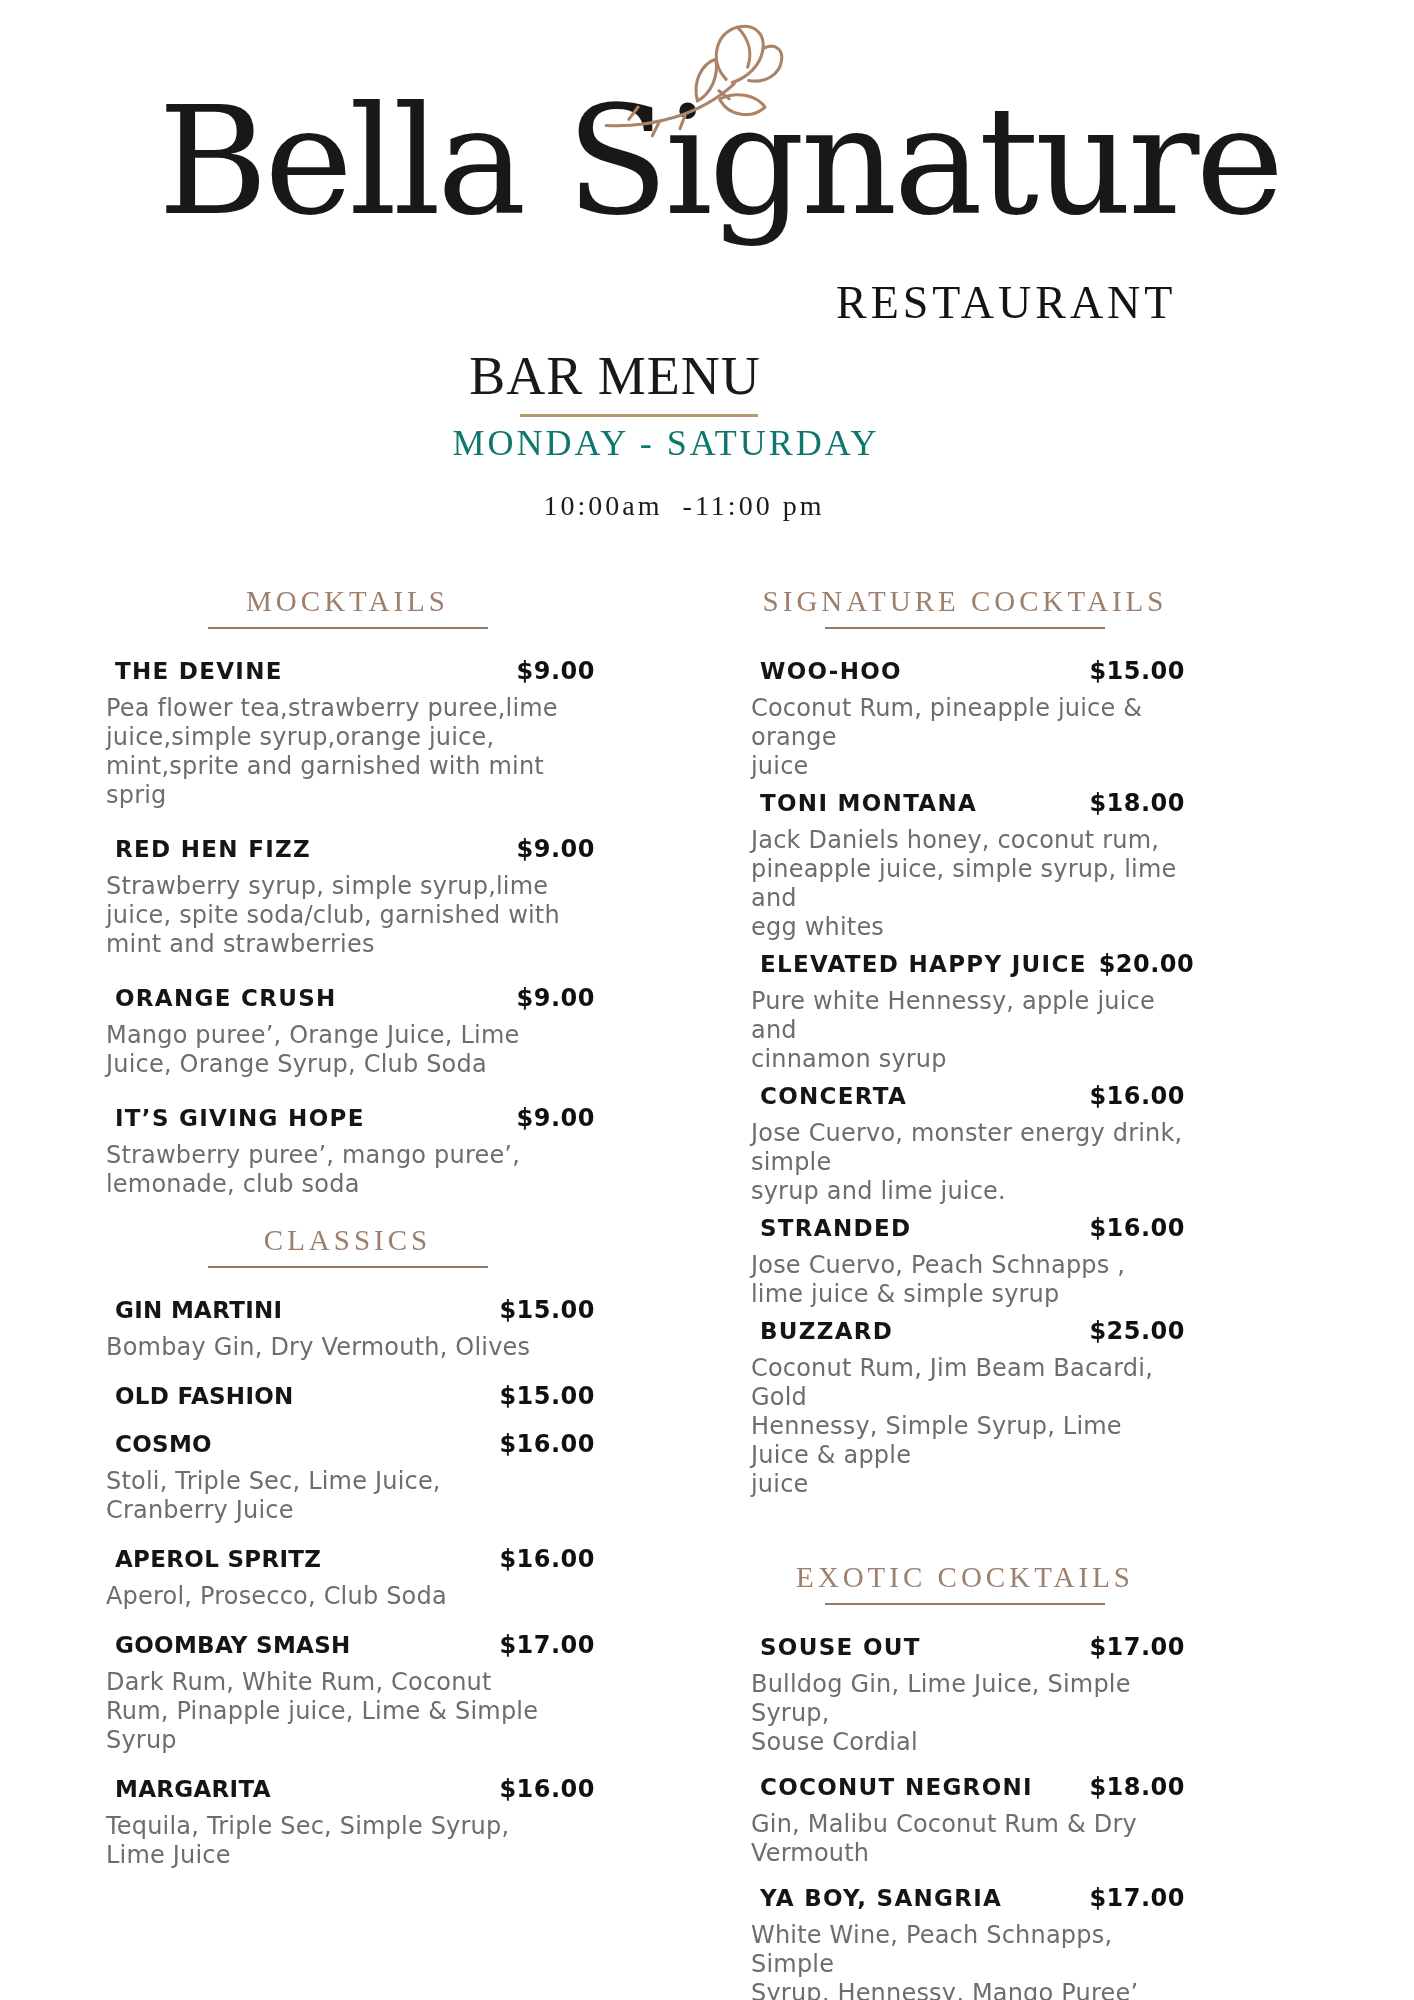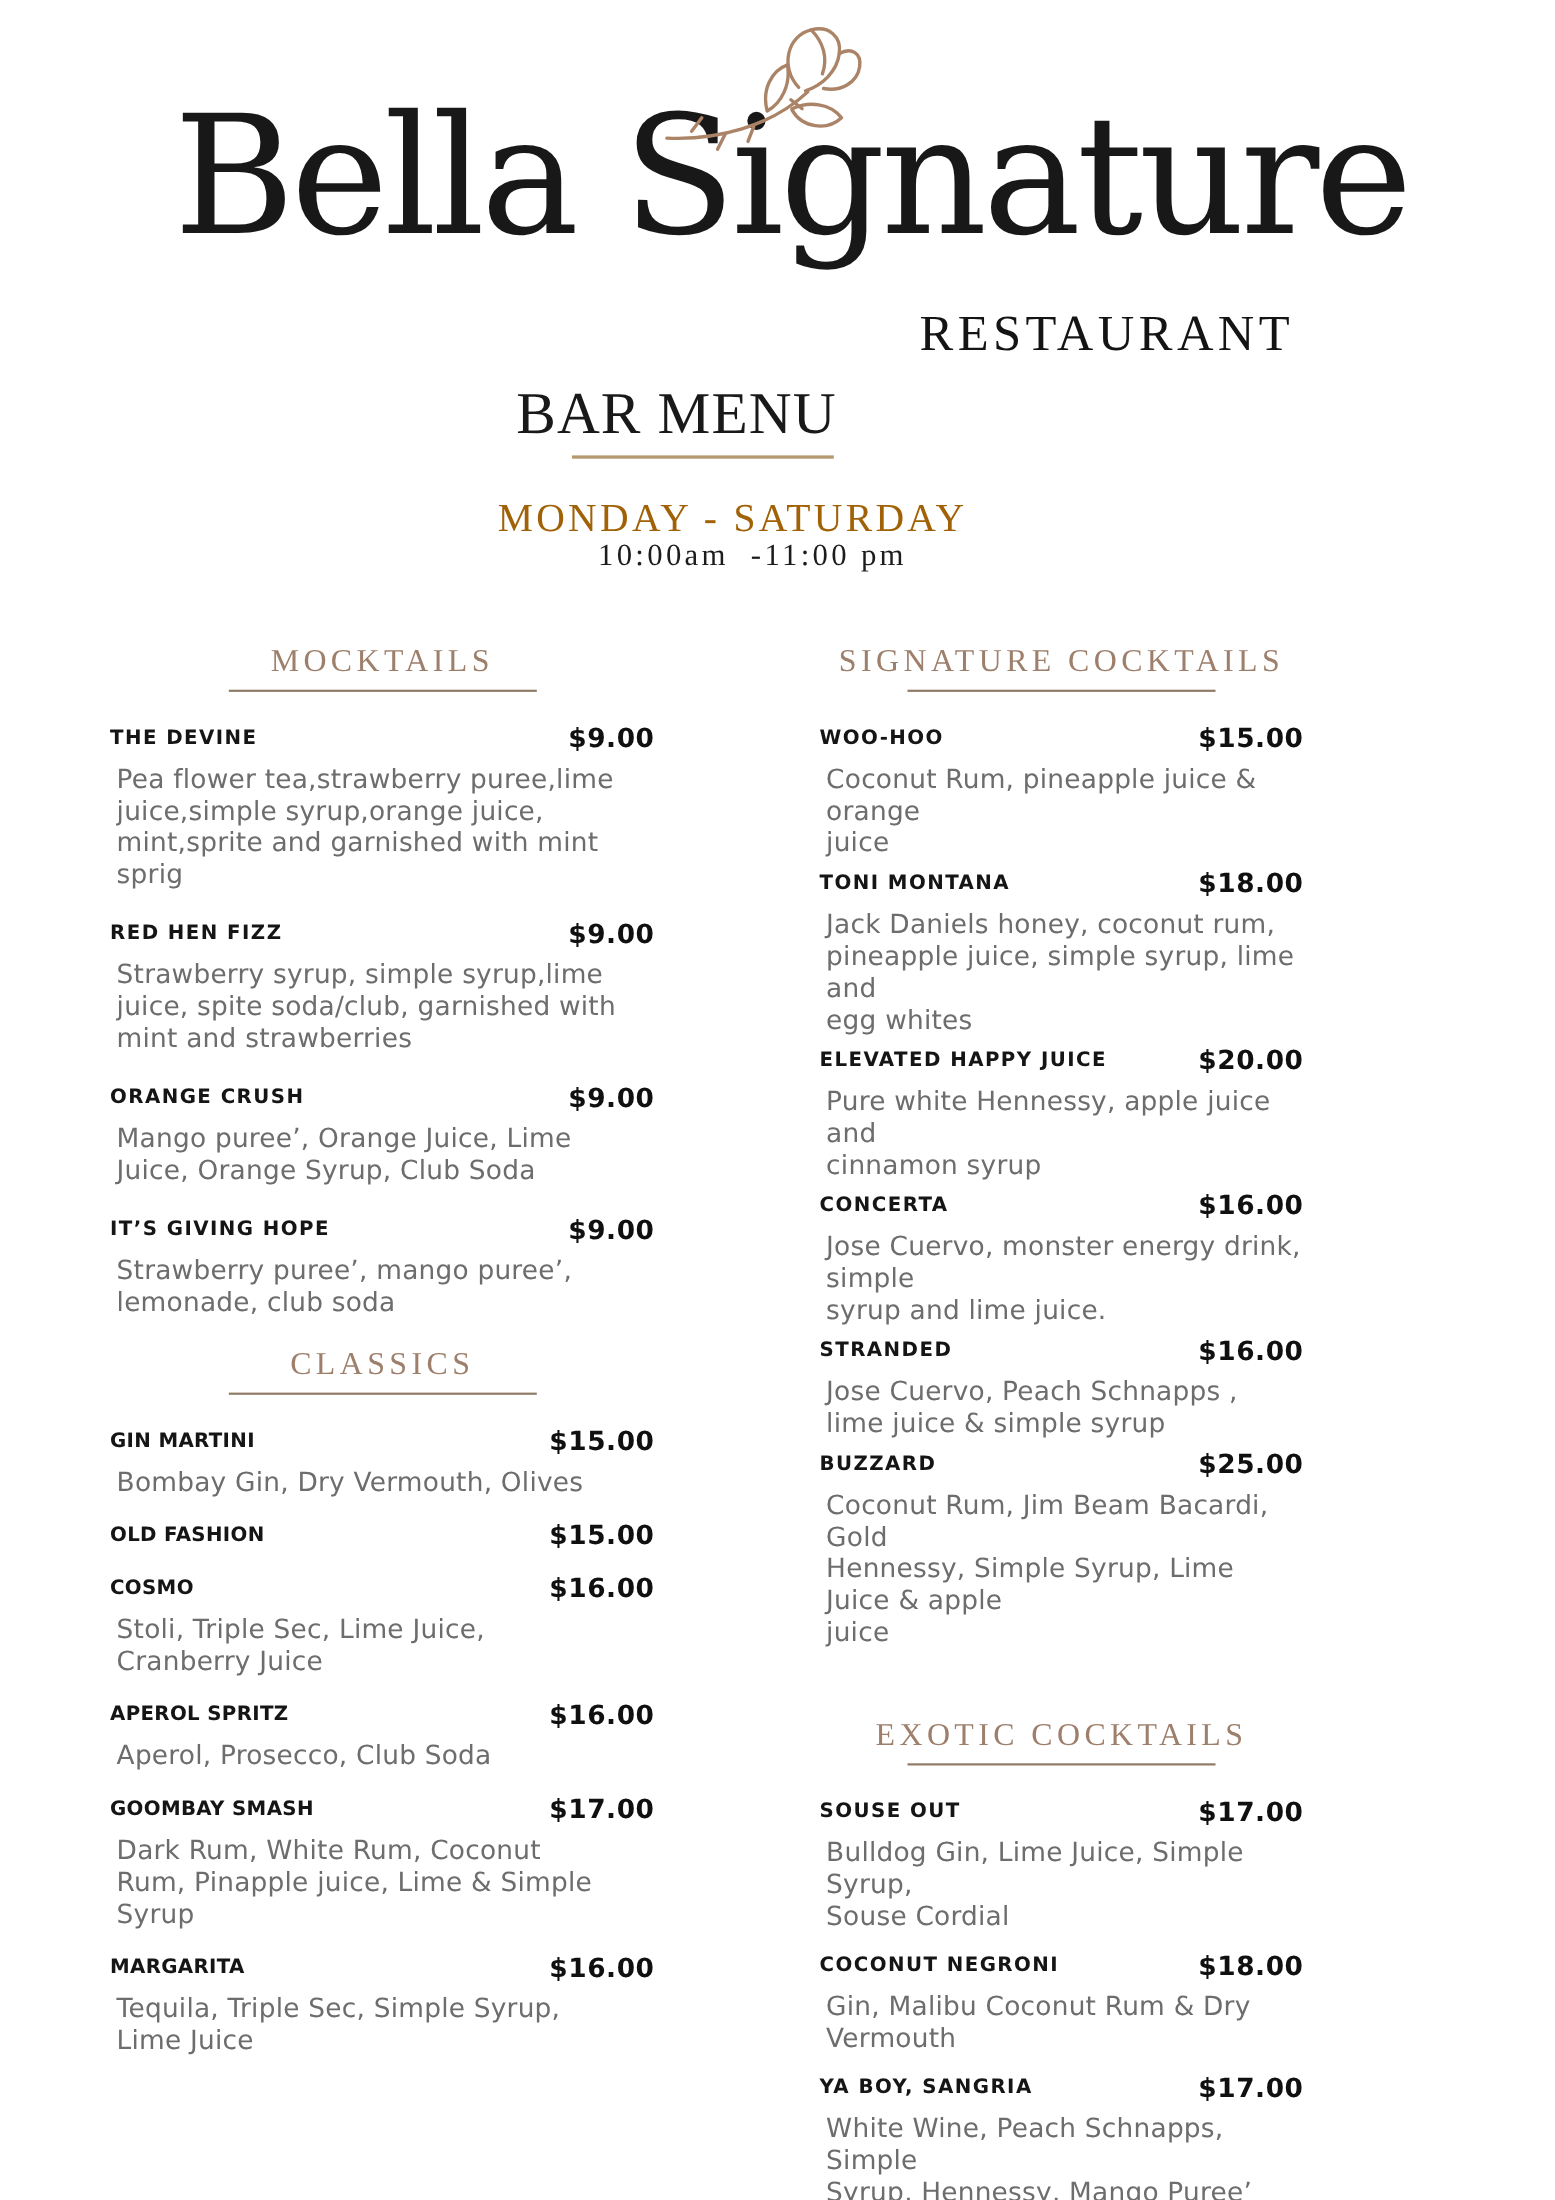--- a/index.html
+++ b/index.html
@@ -51,26 +51,26 @@
     position: absolute;
     left: 520px;
     top: 414px;
     width: 238px;
     height: 3px;
     background: #b5996f;
   }
   .days {
     position: absolute;
     left: 666px;
-    top: 450px;
+    top: 422px;
     transform: translateX(-50%);
     font-family: "Liberation Serif", serif;
     font-size: 36px;
     letter-spacing: 3px;
-    color: #a16207;
+    color: #0f766e;
     white-space: nowrap;
   }
   .hours {
     position: absolute;
     left: 668px;
     top: 490px;
     transform: translateX(-50%);
     font-family: "Liberation Serif", serif;
     font-size: 28px;
     letter-spacing: 3px;
@@ -112,24 +112,25 @@
   .col-left  .menu-section:last-of-type .item { margin-bottom: 20px; }
 
   .item-head {
     display: flex;
     justify-content: space-between;
     align-items: flex-start;
     line-height: 28px;
   }
   .item-name {
     font-weight: bold;
-    font-size: 18px;
+    font-size: 23px;
     letter-spacing: 1.3px;
     color: #151515;
     white-space: nowrap;
+    margin-left: 15px;
   }
   .col-left .menu-section:last-of-type .item-name { letter-spacing: 0.3px; }
   .item-price {
     font-weight: bold;
     font-size: 24px;
     letter-spacing: 0.5px;
     color: #101010;
     white-space: nowrap;
     margin-left: 12px;
   }

